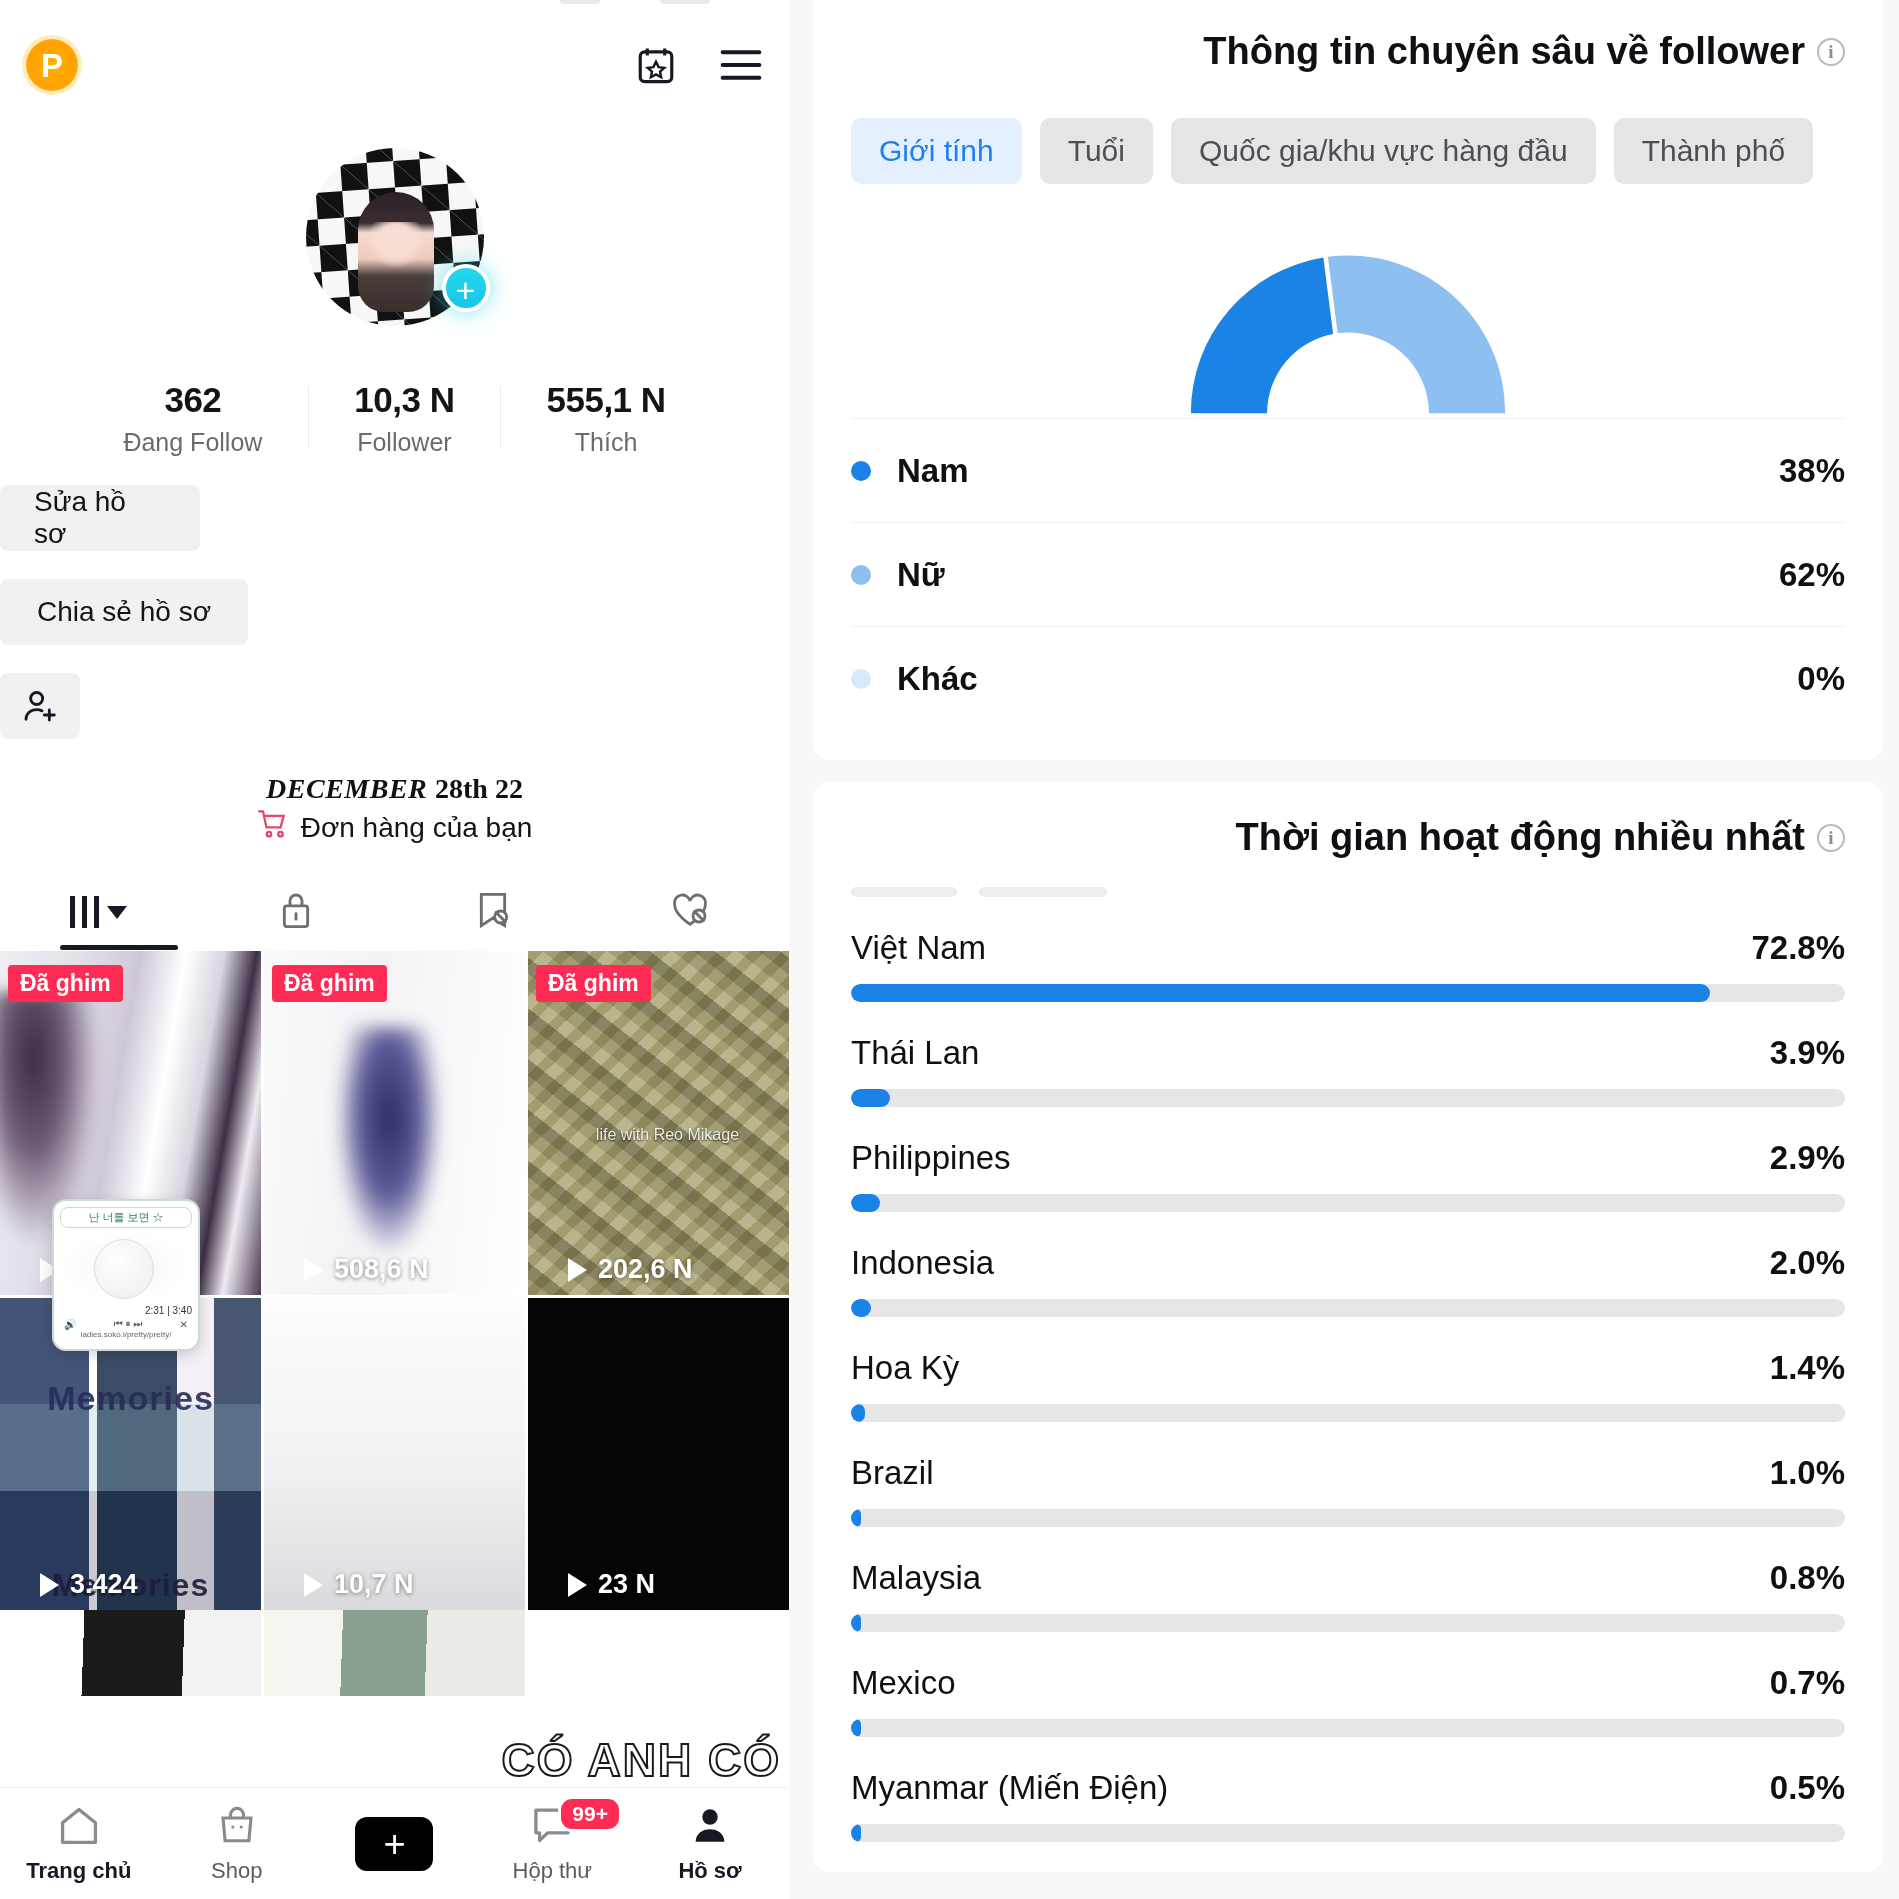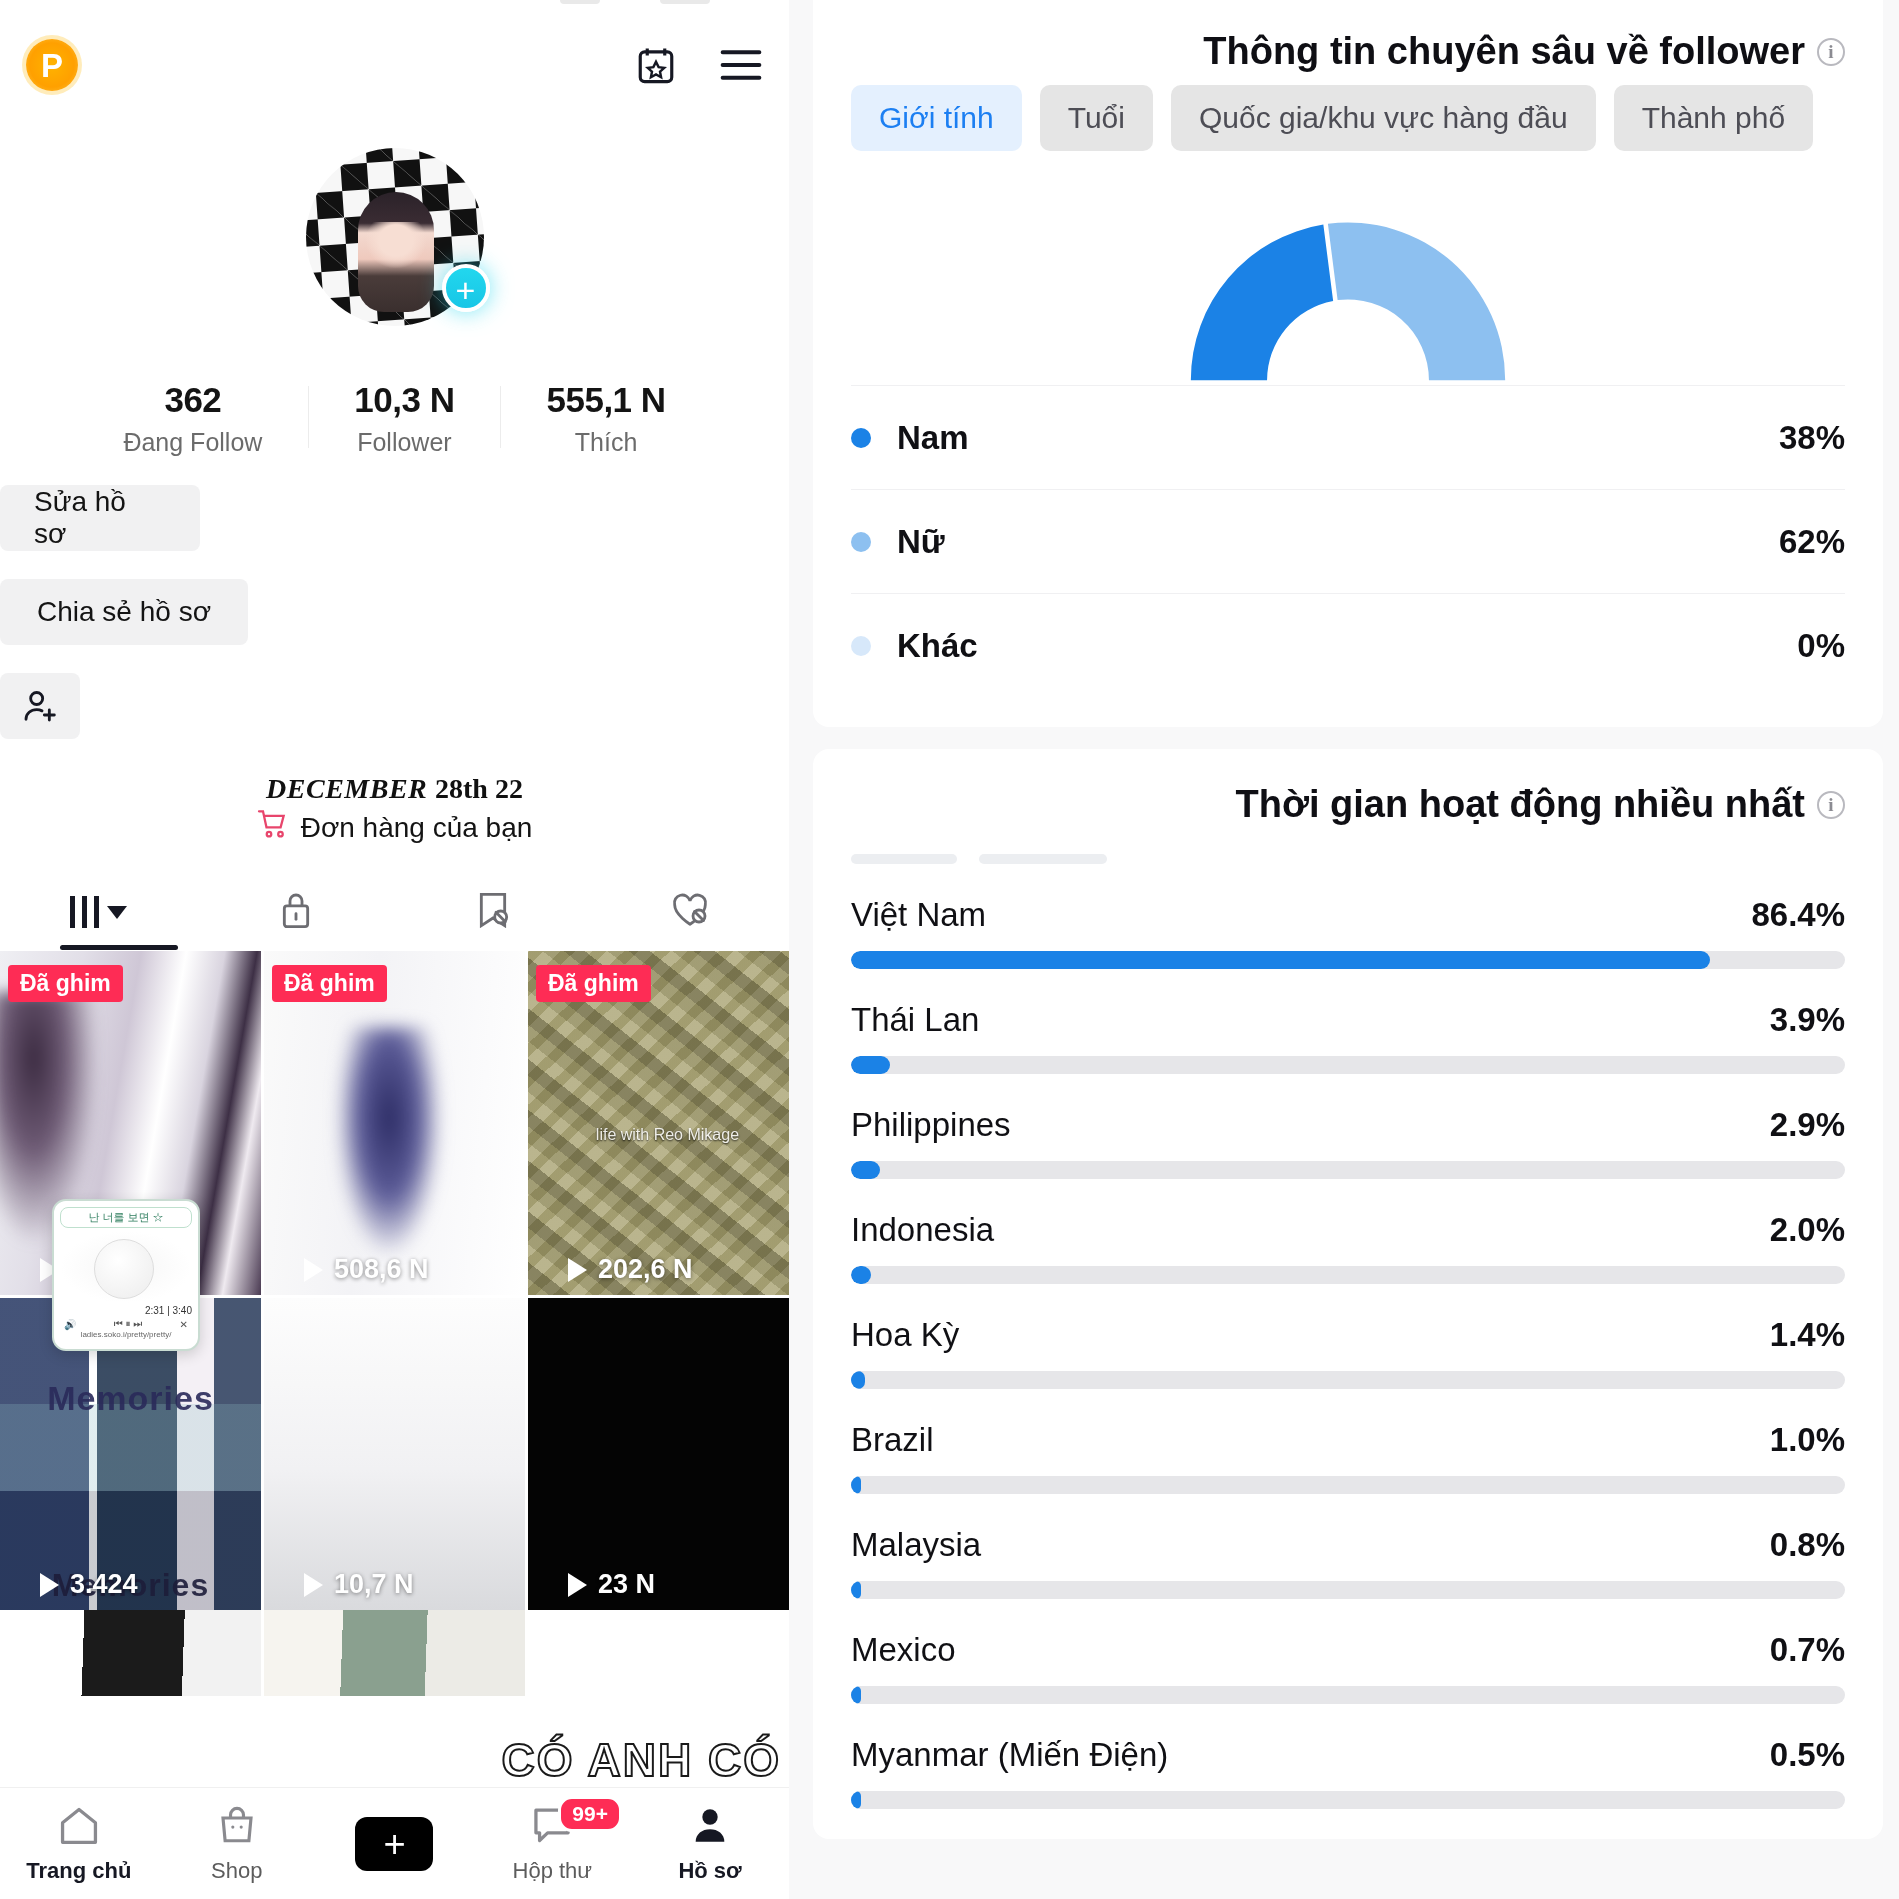--- a/index.html
+++ b/index.html
@@ -230,21 +230,21 @@
   .card.first { margin-top: 0; border-radius: 0 0 16px 16px; padding-top: 30px; }
   .card-title {
     display:flex; align-items:center; gap:12px;
     font-size: 38px; font-weight: 700; color:#0f0f14;justify-content:flex-end;
   }
   .info-ico {
     width: 28px; height: 28px; border-radius:50%; border: 2px solid #b9b9bf;
     color:#8b8b92; font-size:19px; display:flex; align-items:center; justify-content:center;
     font-family:"Liberation Serif", serif; flex: 0 0 auto;
   }
-  .chips { display: flex; gap: 18px; margin-top: 12px; text-align: right; }
+  .chips { display: flex; gap: 18px; margin-top: 45px; text-align: right; }
   .chip {
     background: #e5e5e5; border-radius: 10px; height: 66px;
     display:flex; align-items:center; padding: 0 28px;
     font-size: 30px; color:#4d4d55; white-space: nowrap;
   }
   .chip.active { background:#e4f0fe; color:#1c7ff2; }
   .chip.clipped { overflow:hidden; }
 
   .gauge-wrap { display:flex; justify-content:center; margin-top: 34px; }
 
@@ -552,21 +552,21 @@
 
       <div class="skeleton-chips">
         <span class="sk sk1"></span>
         <span class="sk sk2"></span>
       </div>
 
       <div id="bars">
           <div class="bar-item">
             <div class="bar-head">
               <span class="bar-name">Việt Nam</span>
-              <span class="bar-pct">86.4%</span>
+              <span class="bar-pct">72.8%</span>
             </div>
             <div class="bar-track">
               <div class="bar-fill" style="width: 86.4%; background: rgb(27, 130, 230);"></div>
             </div>
           </div>
           <div class="bar-item">
             <div class="bar-head">
               <span class="bar-name">Thái Lan</span>
               <span class="bar-pct">3.9%</span>
             </div>

